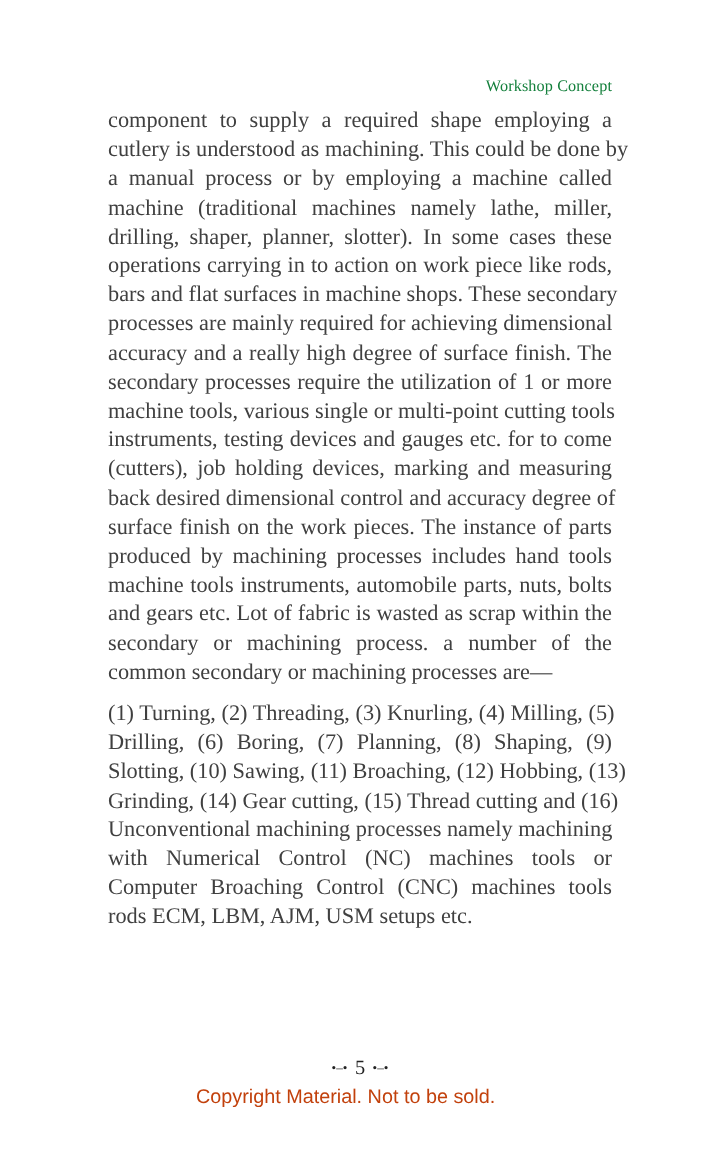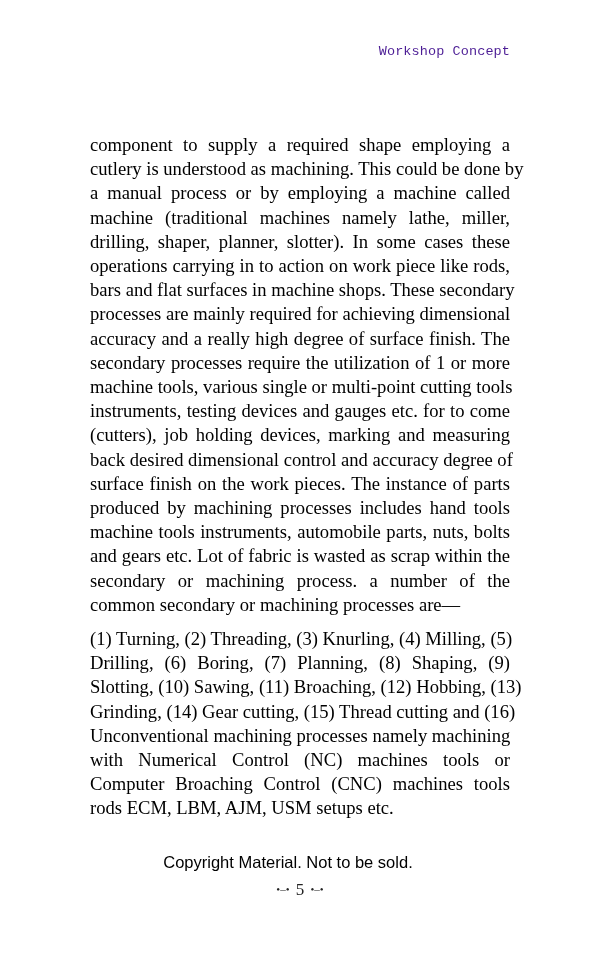--- a/index.html
+++ b/index.html
@@ -1,41 +1,41 @@
 <!DOCTYPE html>
 <html><head>
   <meta charset="utf-8">
   <style>
     html, body { margin: 0; padding: 0; }
     body {
       width: 600px; height: 960px; background: #ffffff;
       position: relative; overflow: hidden; color: #1a1a1a;
     }
     .running-header {
-      position: absolute; top: 44px; right: 90px;
-      font-family: Liberation Mono, monospace; font-size: 13.5px; color: #4c1d95;
+      position: absolute; top: 64px; right: 90px;
+      font-family: Liberation Serif, serif; font-size: 13.5px; color: #15803d;
       letter-spacing: 0.1px;
     }
     .body-text {
       position: absolute; left: 90px; top: 89px; width: 420px;
       font-family: "Liberation Serif", serif; font-size: 18.6px;
-      line-height: 24.2px; text-align: justify; color: #000000; margin-top: 44px;
+      line-height: 24.2px; text-align: justify; color: #404040;
     }
     .body-text p { margin: 0; }
     .body-text p + p { margin-top: 10px; }
     .line { display: block; text-align: justify; text-align-last: justify; white-space: nowrap; }
     .line.last { text-align-last: left; }
     .page-number {
       position: absolute; top: 880px; left: 0; width: 600px; text-align: center;
       font-family: "Liberation Serif", serif; font-size: 17px; color: #222;
     }
     .orn { display: inline-block; font-size: 11px; vertical-align: 2px; margin: 0 2px; }
     .copyright {
-      position: absolute; top: 853px; left: 0; width: 576px; text-align: center;
-      font-family: "Liberation Sans", sans-serif; font-size: 16.5px; color: #000000;
+      position: absolute; top: 905px; left: 0; width: 576px; text-align: center;
+      font-family: "Liberation Sans", sans-serif; font-size: 16.5px; color: #c2410c;
     }
   </style>
 </head>
 <body>
 
 <div class="running-header">Workshop Concept</div>
 
 <div class="body-text">
   <p>
     <span class="line">component to supply a required shape employing a</span>

